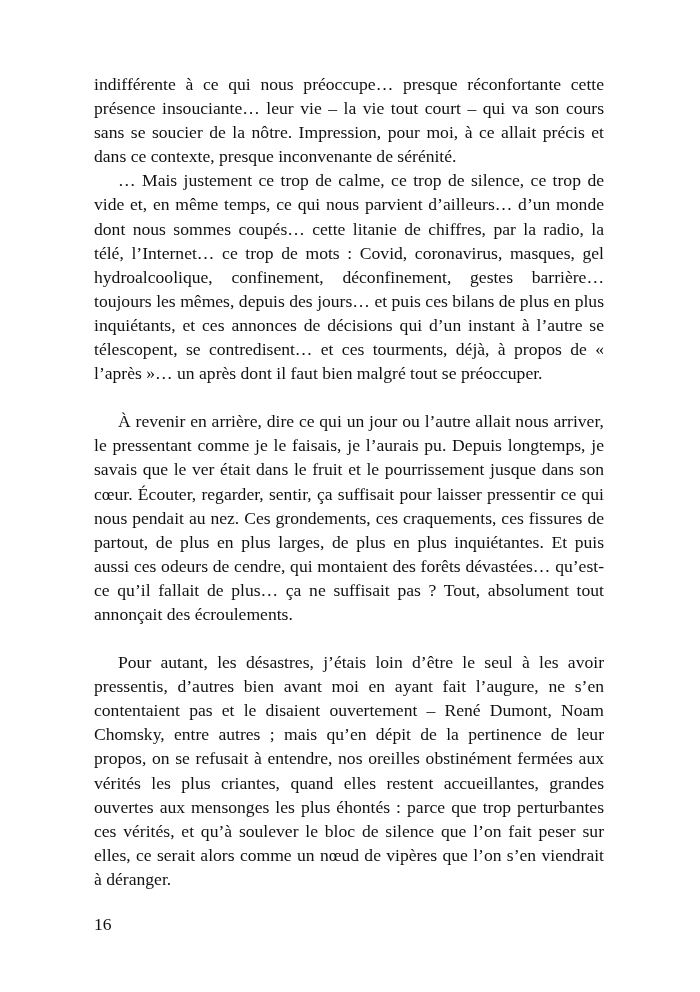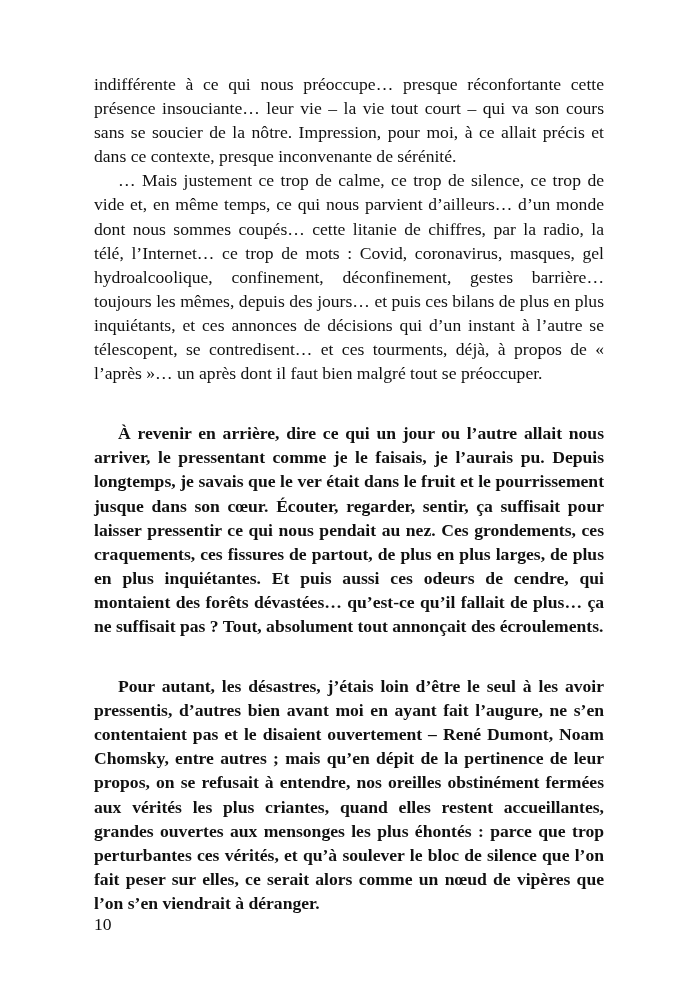--- a/index.html
+++ b/index.html
@@ -26,22 +26,21 @@
     .para {
       margin: 0;
       text-align: justify;
       text-align-last: left;
       hyphens: none;
     }
     .para.indent {
       text-indent: 24px;
     }
     .para.gap-before {
-      margin-top: 36px;
-      font-weight: bold;
+      margin-top: 24px;
     }
     .page-number {
       position: absolute;
       left: 94px;
       top: 912px;
       font-family: "Liberation Serif", "DejaVu Serif", serif;
       font-size: 17.6px;
       line-height: 24px;
       color: #111111;
     }
@@ -49,13 +48,13 @@
 </head>
 <body>
 
 <div class="page">
   <p class="para">indifférente à ce qui nous préoccupe… presque réconfortante cette présence insouciante… leur vie – la vie tout court – qui va son cours sans se soucier de la nôtre. Impression, pour moi, à ce allait précis et dans ce contexte, presque inconvenante de sérénité.</p>
   <p class="para indent">… Mais justement ce trop de calme, ce trop de silence, ce trop de vide et, en même temps, ce qui nous parvient d’ailleurs… d’un monde dont nous sommes coupés… cette litanie de chiffres, par la radio, la télé, l’Internet… ce trop de mots : Covid, coronavirus, masques, gel hydroalcoolique, confinement, déconfinement, gestes barrière… toujours les mêmes, depuis des jours… et puis ces bilans de plus en plus inquiétants, et ces annonces de décisions qui d’un instant à l’autre se télescopent, se contredisent… et ces tourments, déjà, à propos de « l’après »… un après dont il faut bien malgré tout se préoccuper.</p>
   <p class="para indent gap-before">À revenir en arrière, dire ce qui un jour ou l’autre allait nous arriver, le pressentant comme je le faisais, je l’aurais pu. Depuis longtemps, je savais que le ver était dans le fruit et le pourrissement jusque dans son cœur. Écouter, regarder, sentir, ça suffisait pour laisser pressentir ce qui nous pendait au nez. Ces grondements, ces craquements, ces fissures de partout, de plus en plus larges, de plus en plus inquiétantes. Et puis aussi ces odeurs de cendre, qui montaient des forêts dévastées… qu’est-ce qu’il fallait de plus… ça ne suffisait pas ? Tout, absolument tout annonçait des écroulements.</p>
   <p class="para indent gap-before">Pour autant, les désastres, j’étais loin d’être le seul à les avoir pressentis, d’autres bien avant moi en ayant fait l’augure, ne s’en contentaient pas et le disaient ouvertement – René Dumont, Noam Chomsky, entre autres ; mais qu’en dépit de la pertinence de leur propos, on se refusait à entendre, nos oreilles obstinément fermées aux vérités les plus criantes, quand elles restent accueillantes, grandes ouvertes aux mensonges les plus éhontés : parce que trop perturbantes ces vérités, et qu’à soulever le bloc de silence que l’on fait peser sur elles, ce serait alors comme un nœud de vipères que l’on s’en viendrait à déranger.</p>
 </div>
 
-<div class="page-number">10</div>
+<div class="page-number">16</div>
 
 </body></html>

